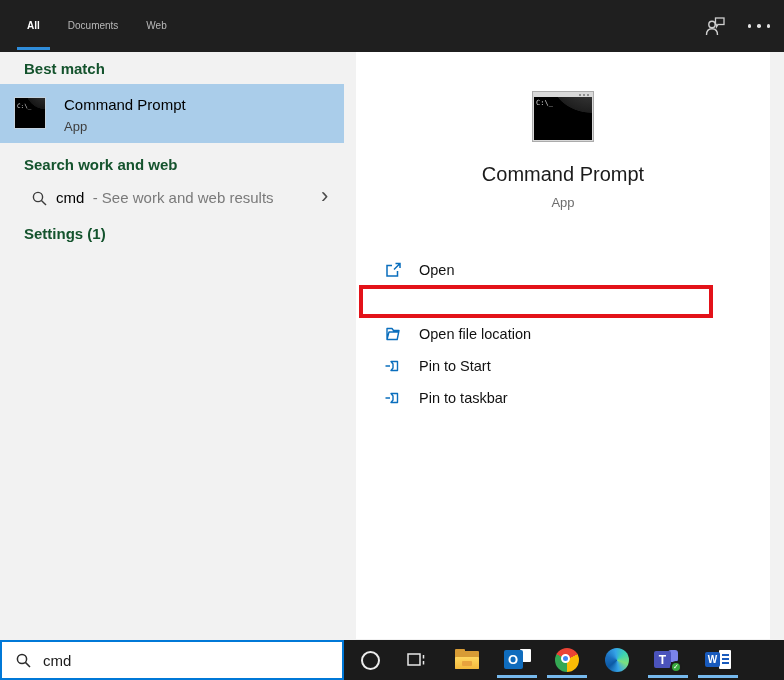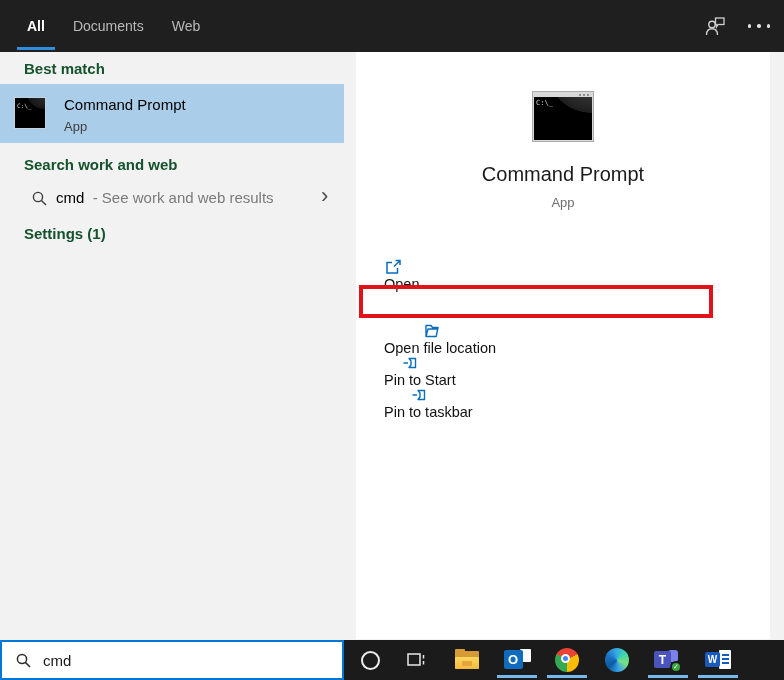--- a/index.html
+++ b/index.html
@@ -3,21 +3,21 @@
 <meta charset="utf-8">
 <style>
   * { margin:0; padding:0; box-sizing:border-box; }
   html,body { width:784px; height:680px; overflow:hidden;
     font-family:"Liberation Sans", sans-serif; background:#f2f2f2; }
   #stage { position:relative; width:784px; height:680px; background:#f2f2f2; }
 
   
   .topbar { position:absolute; left:0; top:0; width:784px; height:52px; background:#1f1f1f; }
   .tabs { position:absolute; left:13px; top:0; height:52px; display:flex; }
-  .tab { position:relative; padding:0 14px; line-height:52px; font-size:14px;
+  .tab { position:relative; padding:0 14px; line-height:52px; font-size:10px;
          color:#b9b9b9; cursor:pointer; white-space:nowrap; display:flex; align-items:center; }
   .tab.active { color:#ffffff; font-weight:700; }
   .tab.active::after { content:""; position:absolute; left:4px; right:4px; bottom:2px;
          height:3px; background:#2f8ddb; }
   .drop-arrow { width:0; height:0; margin-left:8px; border-left:5px solid transparent;
          border-right:5px solid transparent; border-top:6px solid #b9b9b9; }
   .topbar-right { position:absolute; right:0; top:0; height:52px; }
   .feedback-btn { position:absolute; right:56px; top:14px; width:26px; height:26px; }
   .dots { position:absolute; right:14px; top:24px; display:flex; gap:6px; }
   .dots i { width:3.5px; height:3.5px; border-radius:50%; background:#e3e3e3; }
@@ -60,21 +60,21 @@
               overflow:hidden; }
   .big-icon .gloss { position:absolute; inset:0;
               background:radial-gradient(130% 150% at 100% -45%, #4a4a4a 0%, #1e1e1e 54%, #000 55%); }
   .big-icon .prompt { font-size:7px; z-index:2; }
   .app-title { position:absolute; left:356px; top:163px; width:414px; text-align:center;
                font-size:20px; color:#1b1b1b; }
   .app-sub   { position:absolute; left:356px; top:195px; width:414px; text-align:center;
                font-size:13px; color:#6d6d6d; }
 
   .action-row { position:absolute; left:384px; height:24px; display:flex;
-                align-items:center; cursor:pointer;flex-direction:column; }
+                align-items:center; cursor:pointer; }
   .action-row .aicon { width:18px; height:18px; margin-right:17px; flex:none; }
   .action-label { font-size:14.5px; color:#111; white-space:nowrap; }
   .row-open { top:258px; } .row-admin { top:289px; } .row-loc { top:322px; }
   .row-pinstart { top:354px; } .row-pintask { top:386px; }
 
   .annotation-box { position:absolute; left:359px; top:285px; width:354px; height:33px;
                 border:4px solid #e31219; pointer-events:none; z-index:5; }
 
   
   .search-bar { position:absolute; left:0; top:640px; width:344px; height:40px;

